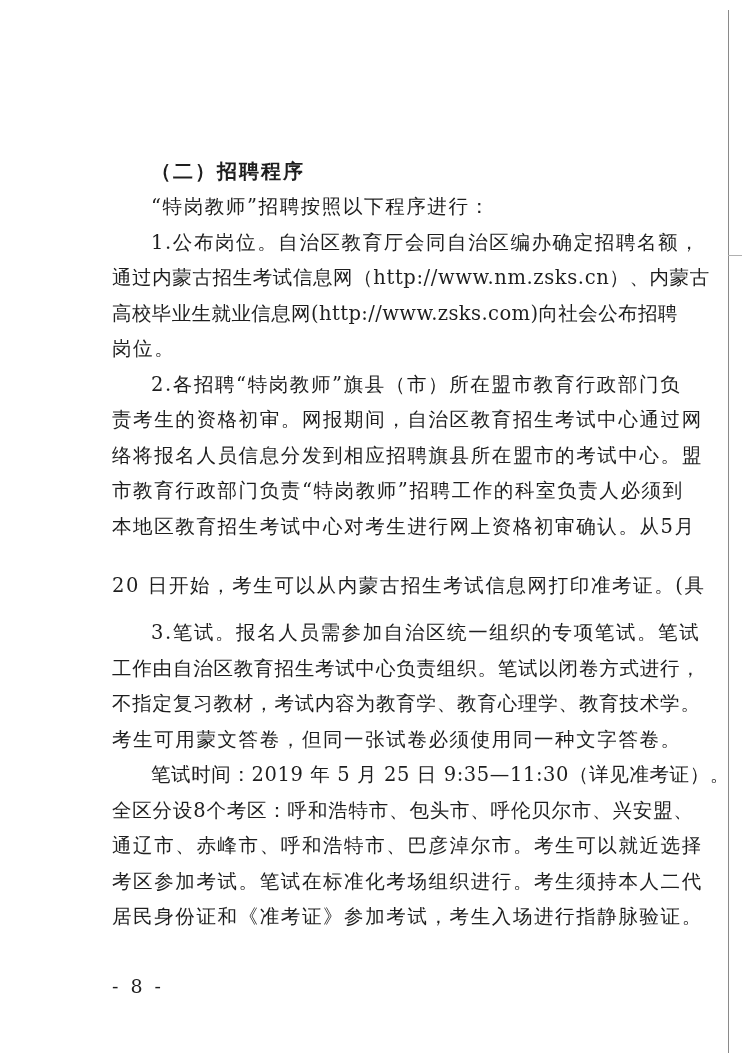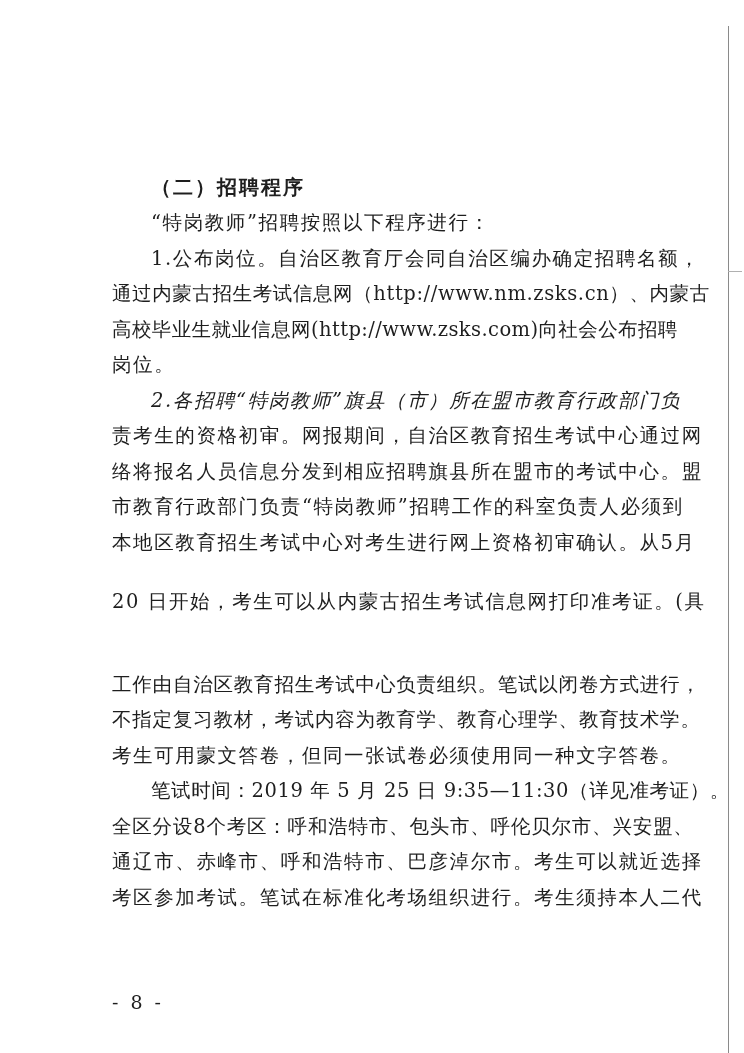--- a/index.html
+++ b/index.html
@@ -1,20 +1,20 @@
 <!DOCTYPE html>
 <html><head>
 <meta charset="utf-8">
 <style>
   html, body { margin: 0; padding: 0; }
   body {
     width: 744px; height: 1053px; background: #ffffff; position: relative; overflow: hidden;
     font-family: "DejaVu Serif", "Liberation Serif", serif; color: #1e1e1e;
   }
-  .page { position: absolute; left: 0; top: 16px; width: 744px; height: 796px; }
+  .page { position: absolute; left: 0; top: 0; width: 744px; height: 796px; }
   .edge-line {
     position: absolute; left: 728px; top: 10px; width: 1px; height: 1043px; background: #8a8a8a;
   }
   .edge-tick {
     position: absolute; left: 728px; top: 255px; width: 14px; height: 1px; background: #b0b0b0;
   }
   .line {
     position: absolute; left: 112px; width: 540px; height: 30px;
     font-size: 19.5px; line-height: 30px; white-space: nowrap; letter-spacing: 1.6px;
     text-align: justify; text-align-last: justify;
@@ -39,30 +39,32 @@
 
   <div class="heading">（二）招聘程序</div>
 
   <div class="line indent last" style="top:192px;">“特岗教师”招聘按照以下程序进行：</div>
 
   <div class="line indent" style="top:228px;">1.公布岗位。自治区教育厅会同自治区编办确定招聘名额，</div>
   <div class="line" style="top:263px; letter-spacing:0.6px;">通过内蒙古招生考试信息网（http://www.nm.zsks.cn）、内蒙古</div>
   <div class="line" style="top:299px; letter-spacing:0.4px;">高校毕业生就业信息网(http://www.zsks.com)向社会公布招聘</div>
   <div class="line last" style="top:334px;">岗位。</div>
 
-  <div class="line indent" style="top:370px;font-style:italic;">2.各招聘“特岗教师”旗县（市）所在盟市教育行政部门负</div>
+  <div class="line indent" style="top:370px;">2.各招聘“特岗教师”旗县（市）所在盟市教育行政部门负</div>
   <div class="line" style="top:405px;">责考生的资格初审。网报期间，自治区教育招生考试中心通过网</div>
   <div class="line" style="top:441px;">络将报名人员信息分发到相应招聘旗县所在盟市的考试中心。盟</div>
   <div class="line" style="top:476px;">市教育行政部门负责“特岗教师”招聘工作的科室负责人必须到</div>
   <div class="line" style="top:512px;">本地区教育招生考试中心对考生进行网上资格初审确认。从5月</div>
   <div class="line" style="top:547px;margin-top:24px;">20 日开始，考生可以从内蒙古招生考试信息网打印准考证。(具</div>
 
+  <div class="line indent" style="top:618px;">3.笔试。报名人员需参加自治区统一组织的专项笔试。笔试</div>
   <div class="line" style="top:654px; letter-spacing:0.8px;">工作由自治区教育招生考试中心负责组织。笔试以闭卷方式进行，</div>
   <div class="line" style="top:689px; letter-spacing:0.8px;">不指定复习教材，考试内容为教育学、教育心理学、教育技术学。</div>
   <div class="line" style="top:725px;">考生可用蒙文答卷，但同一张试卷必须使用同一种文字答卷。</div>
 
   <div class="line indent" style="top:760px; letter-spacing:0.6px;">笔试时间：2019 年 5 月 25 日 9:35—11:30（详见准考证）。</div>
   <div class="line" style="top:796px; letter-spacing:0.8px;">全区分设8个考区：呼和浩特市、包头市、呼伦贝尔市、兴安盟、</div>
   <div class="line" style="top:831px;">通辽市、赤峰市、呼和浩特市、巴彦淖尔市。考生可以就近选择</div>
   <div class="line" style="top:867px;">考区参加考试。笔试在标准化考场组织进行。考生须持本人二代</div>
+  <div class="line" style="top:902px;">居民身份证和《准考证》参加考试，考生入场进行指静脉验证。</div>
 
   <div class="page-number">- 8 -</div>
 </div>
 
 </body></html>

